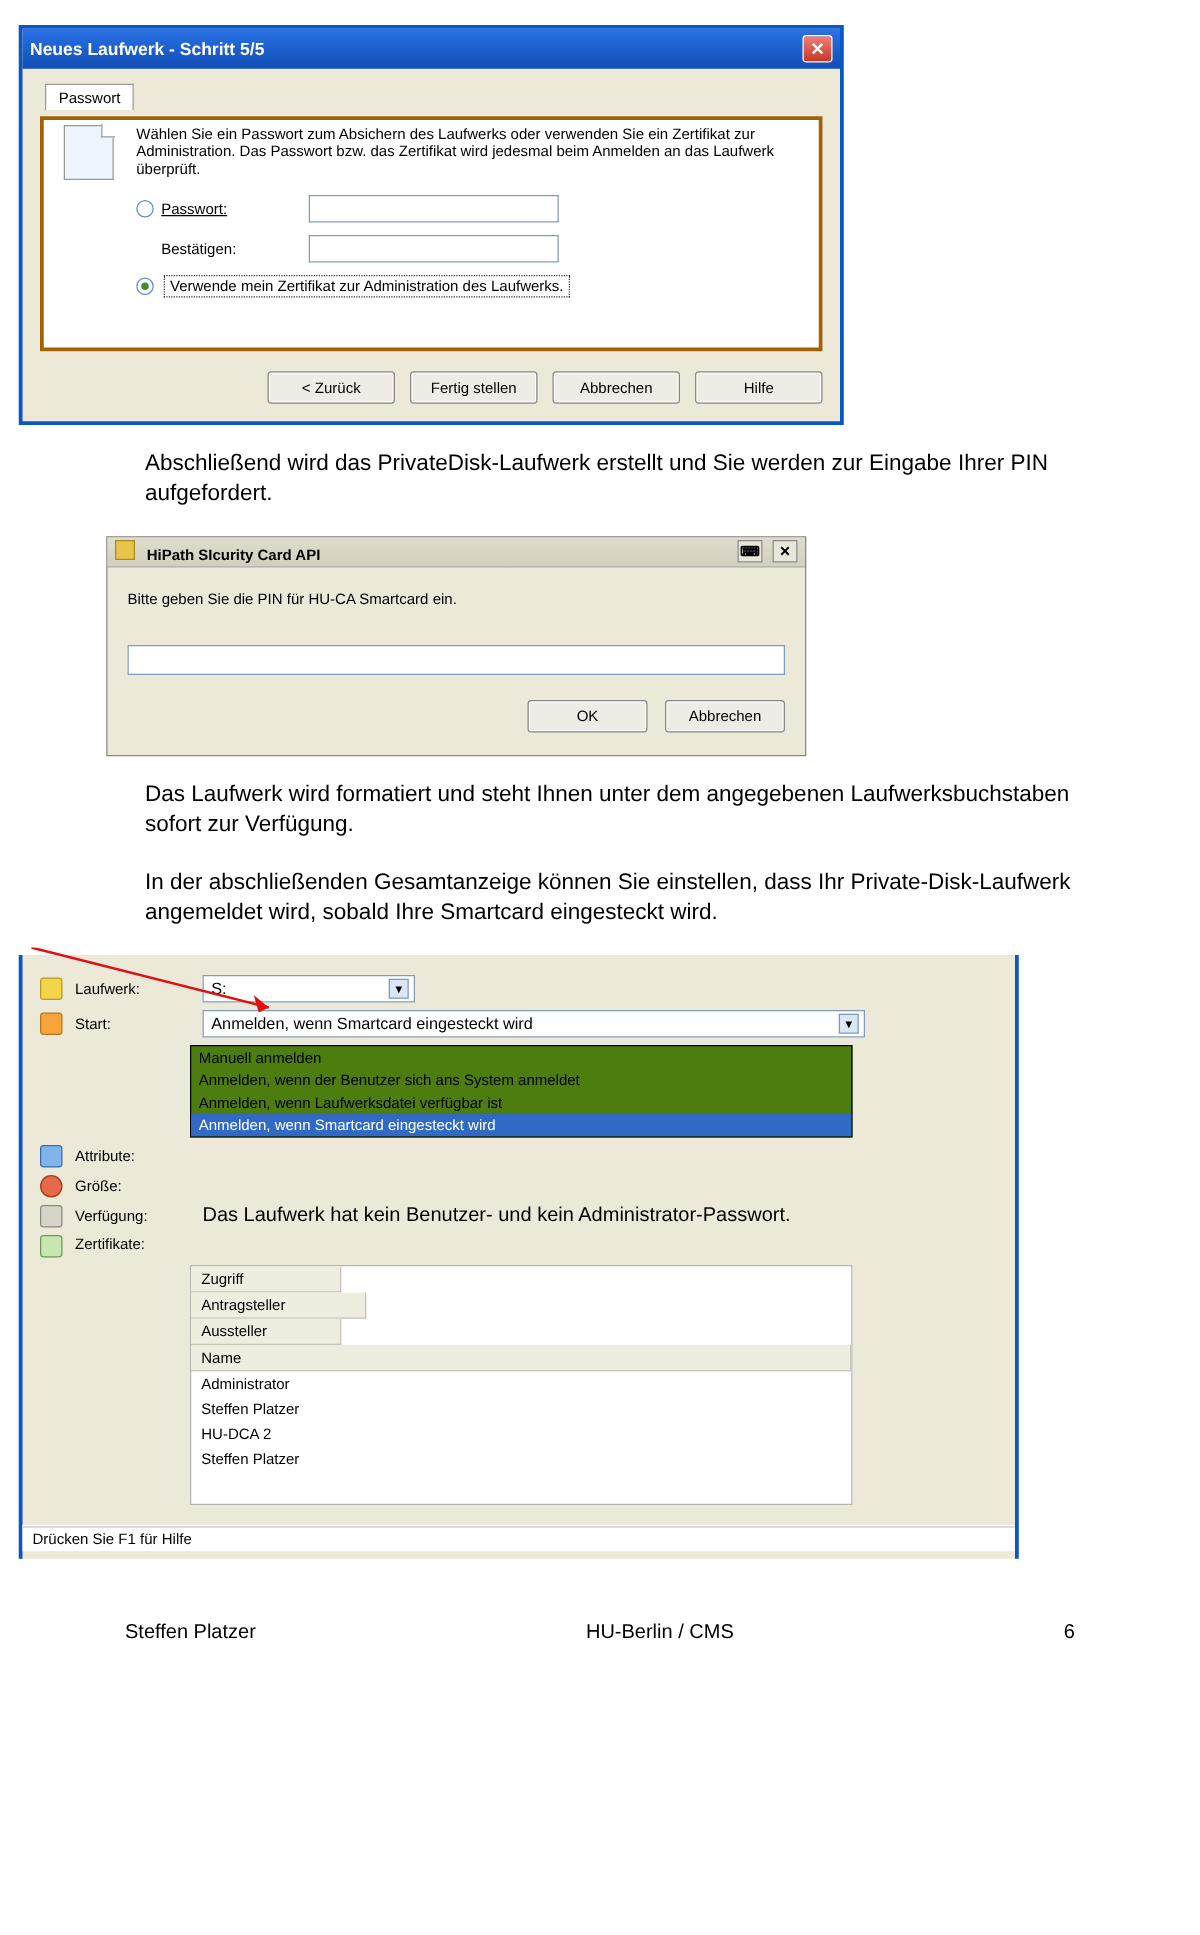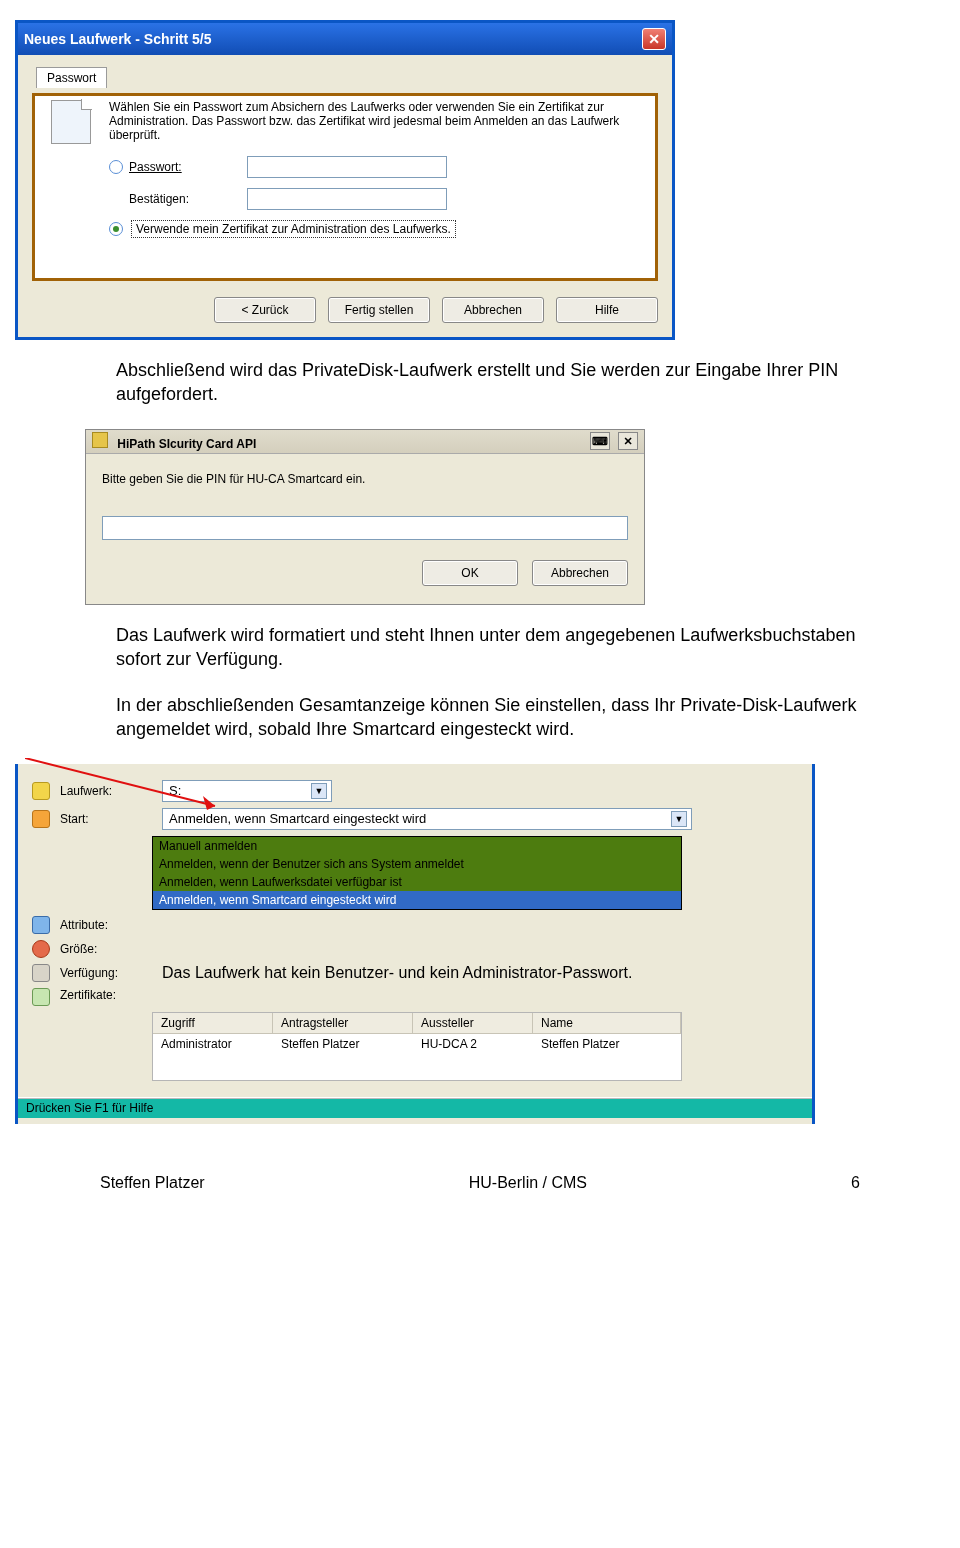--- a/index.html
+++ b/index.html
@@ -157,31 +157,31 @@
     width: 530px; border: 1px solid #000; background: #4d7c0f; font-size: 12px;
     margin-left: 120px;
   }
   .dropdown-list .opt { padding: 2px 6px; }
   .dropdown-list .opt.sel-item { background: #316ac5; color: #fff; }
 
   .cert-table {
     margin-left: 120px; width: 530px;
     border: 1px solid #b5b5b5; background: #fff; font-size: 12px;
   }
-  .cert-table .th-row, .cert-table .tr-row { display: flex; }
+  .cert-table .th-row, .cert-table .tr-row { display: flex; flex-direction: column; }
   .cert-table .th, .cert-table .td { padding: 3px 8px; }
   .cert-table .th { background: #efece0; border-right: 1px solid #c8c4b6; border-bottom: 1px solid #c8c4b6; }
   .cert-table .c1 { width: 120px; }
   .cert-table .c2 { width: 140px; }
   .cert-table .c3 { width: 120px; }
   .cert-table .c4 { flex: 1; }
 
   .status-bar {
     border-top: 1px solid #fff;
-    background: #14b8a6;
+    background: #ffffff;
     font-size: 12px;
     padding: 3px 8px;
     margin-top: 6px;
     box-shadow: inset 0 1px 0 #bbb;
   }
 
   .footer { display: flex; justify-content: space-between; font-size: 16px; margin-top: 50px; }
 </style>
 </head>
 <body>

